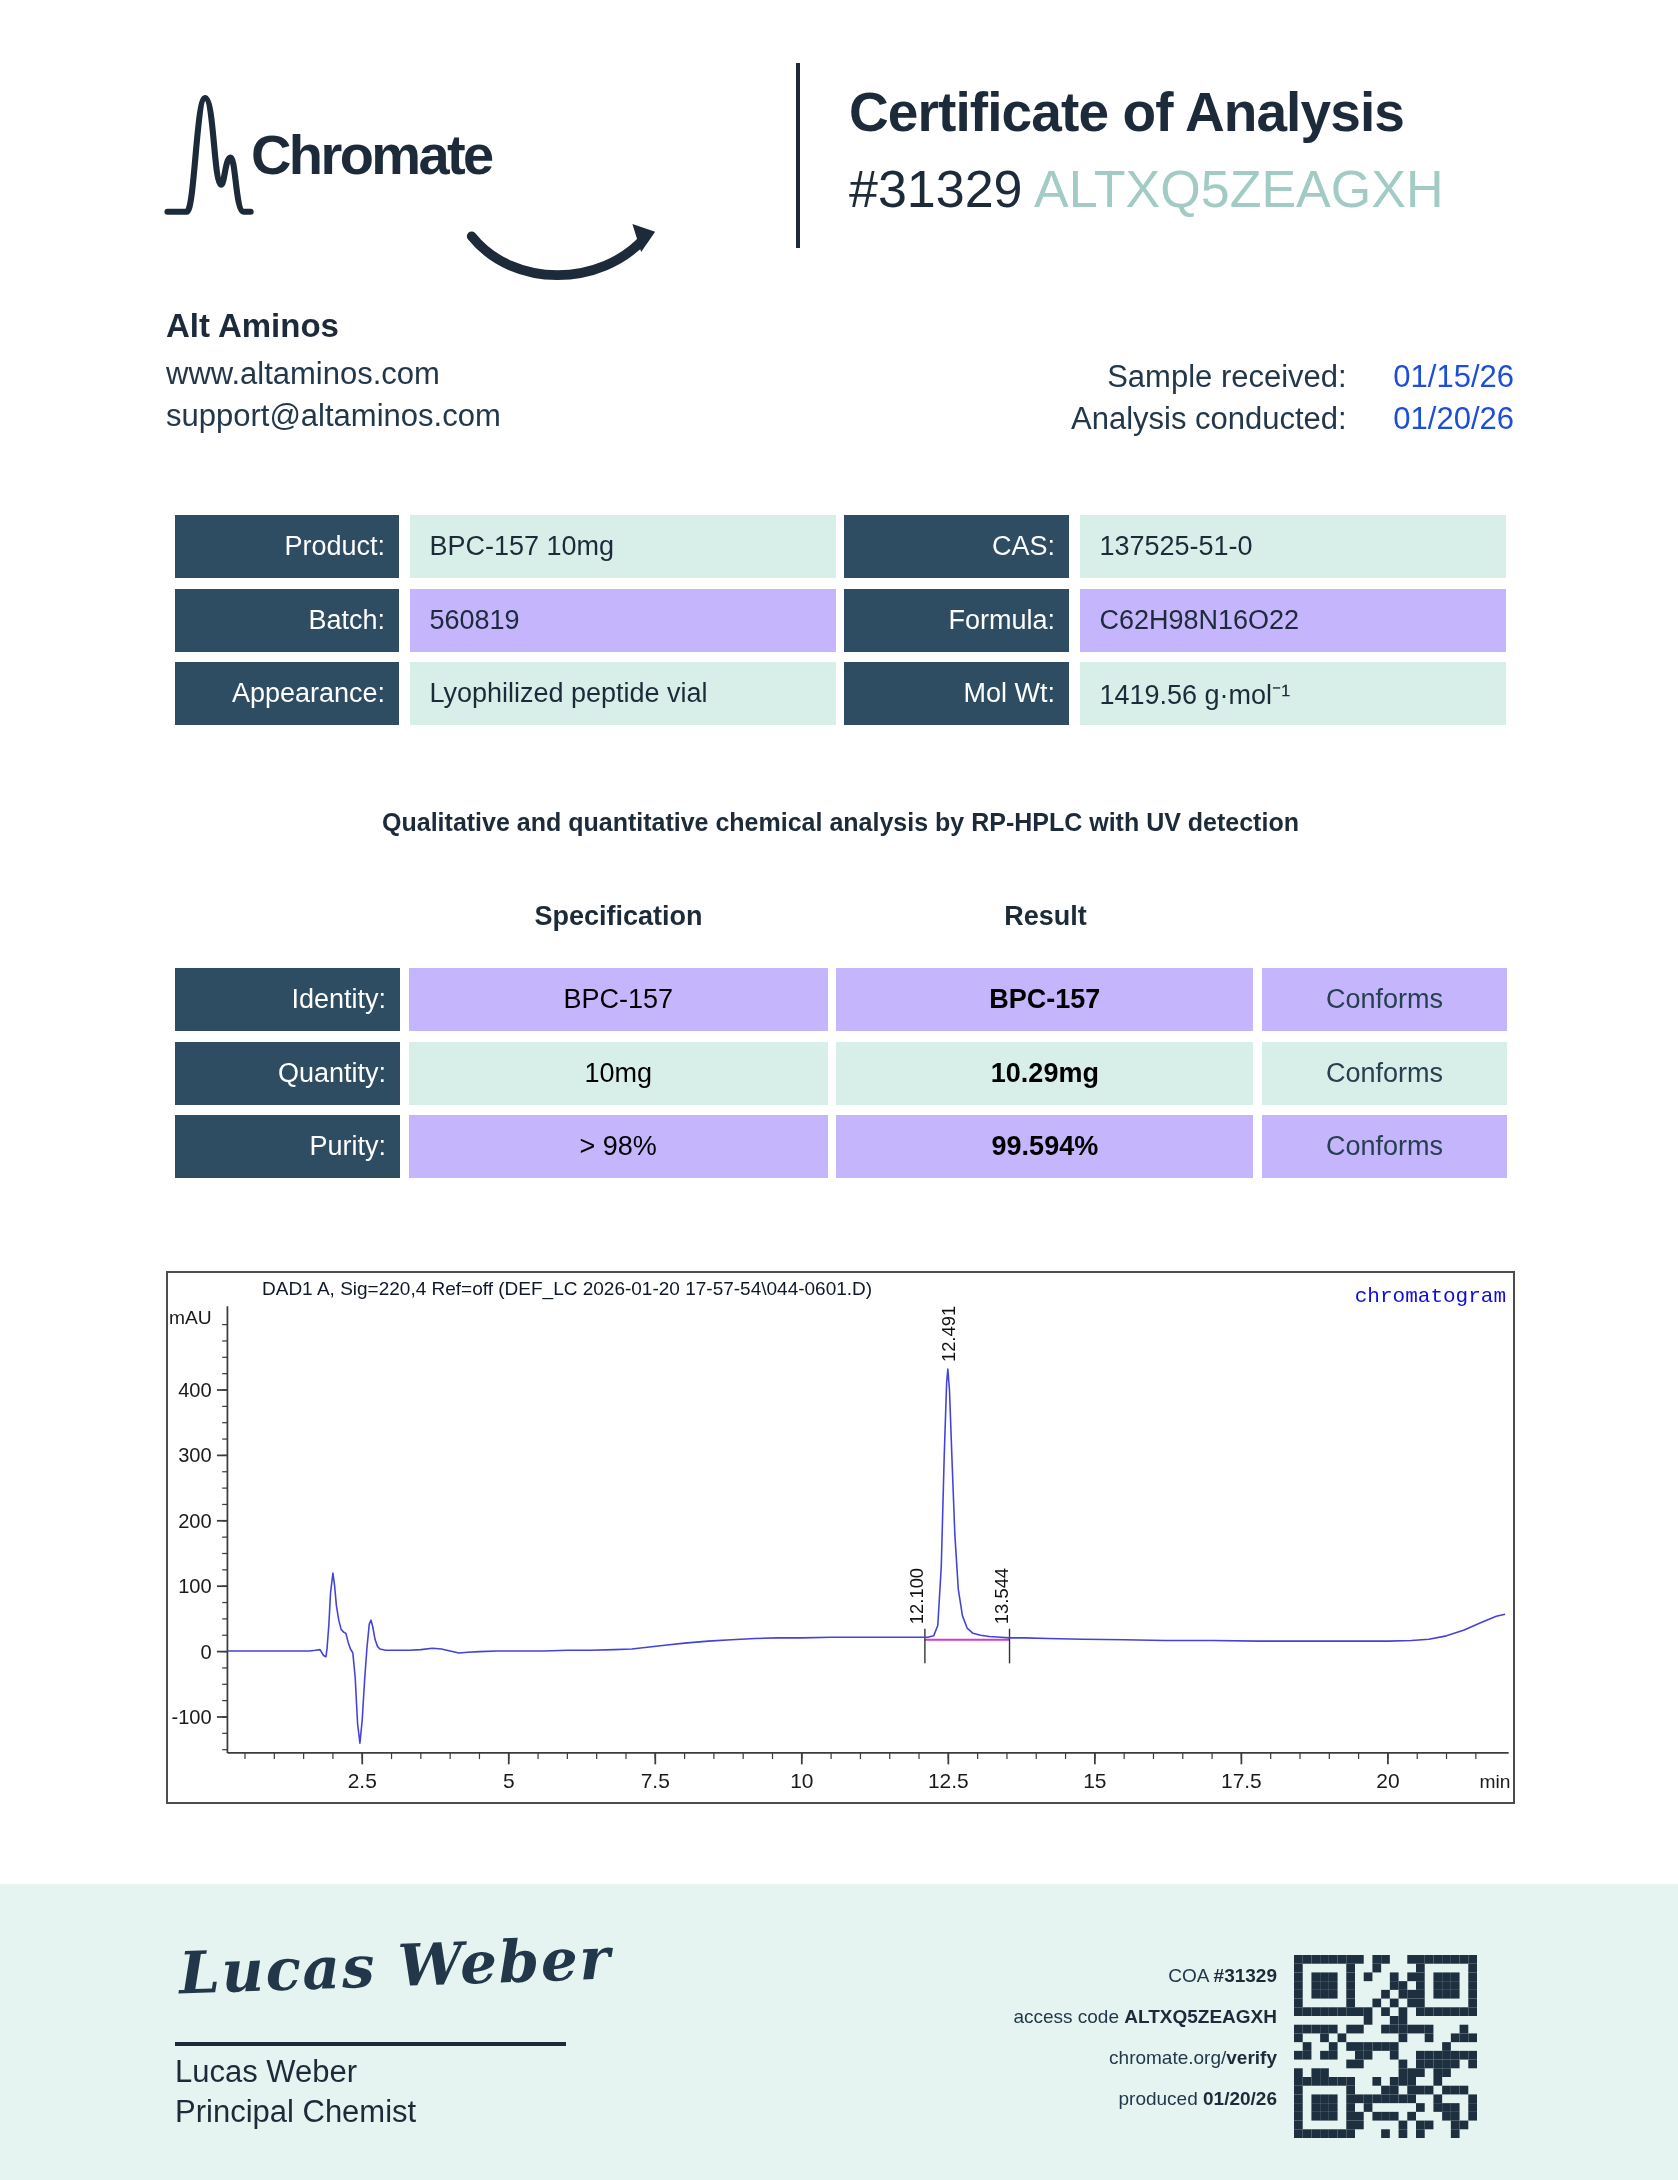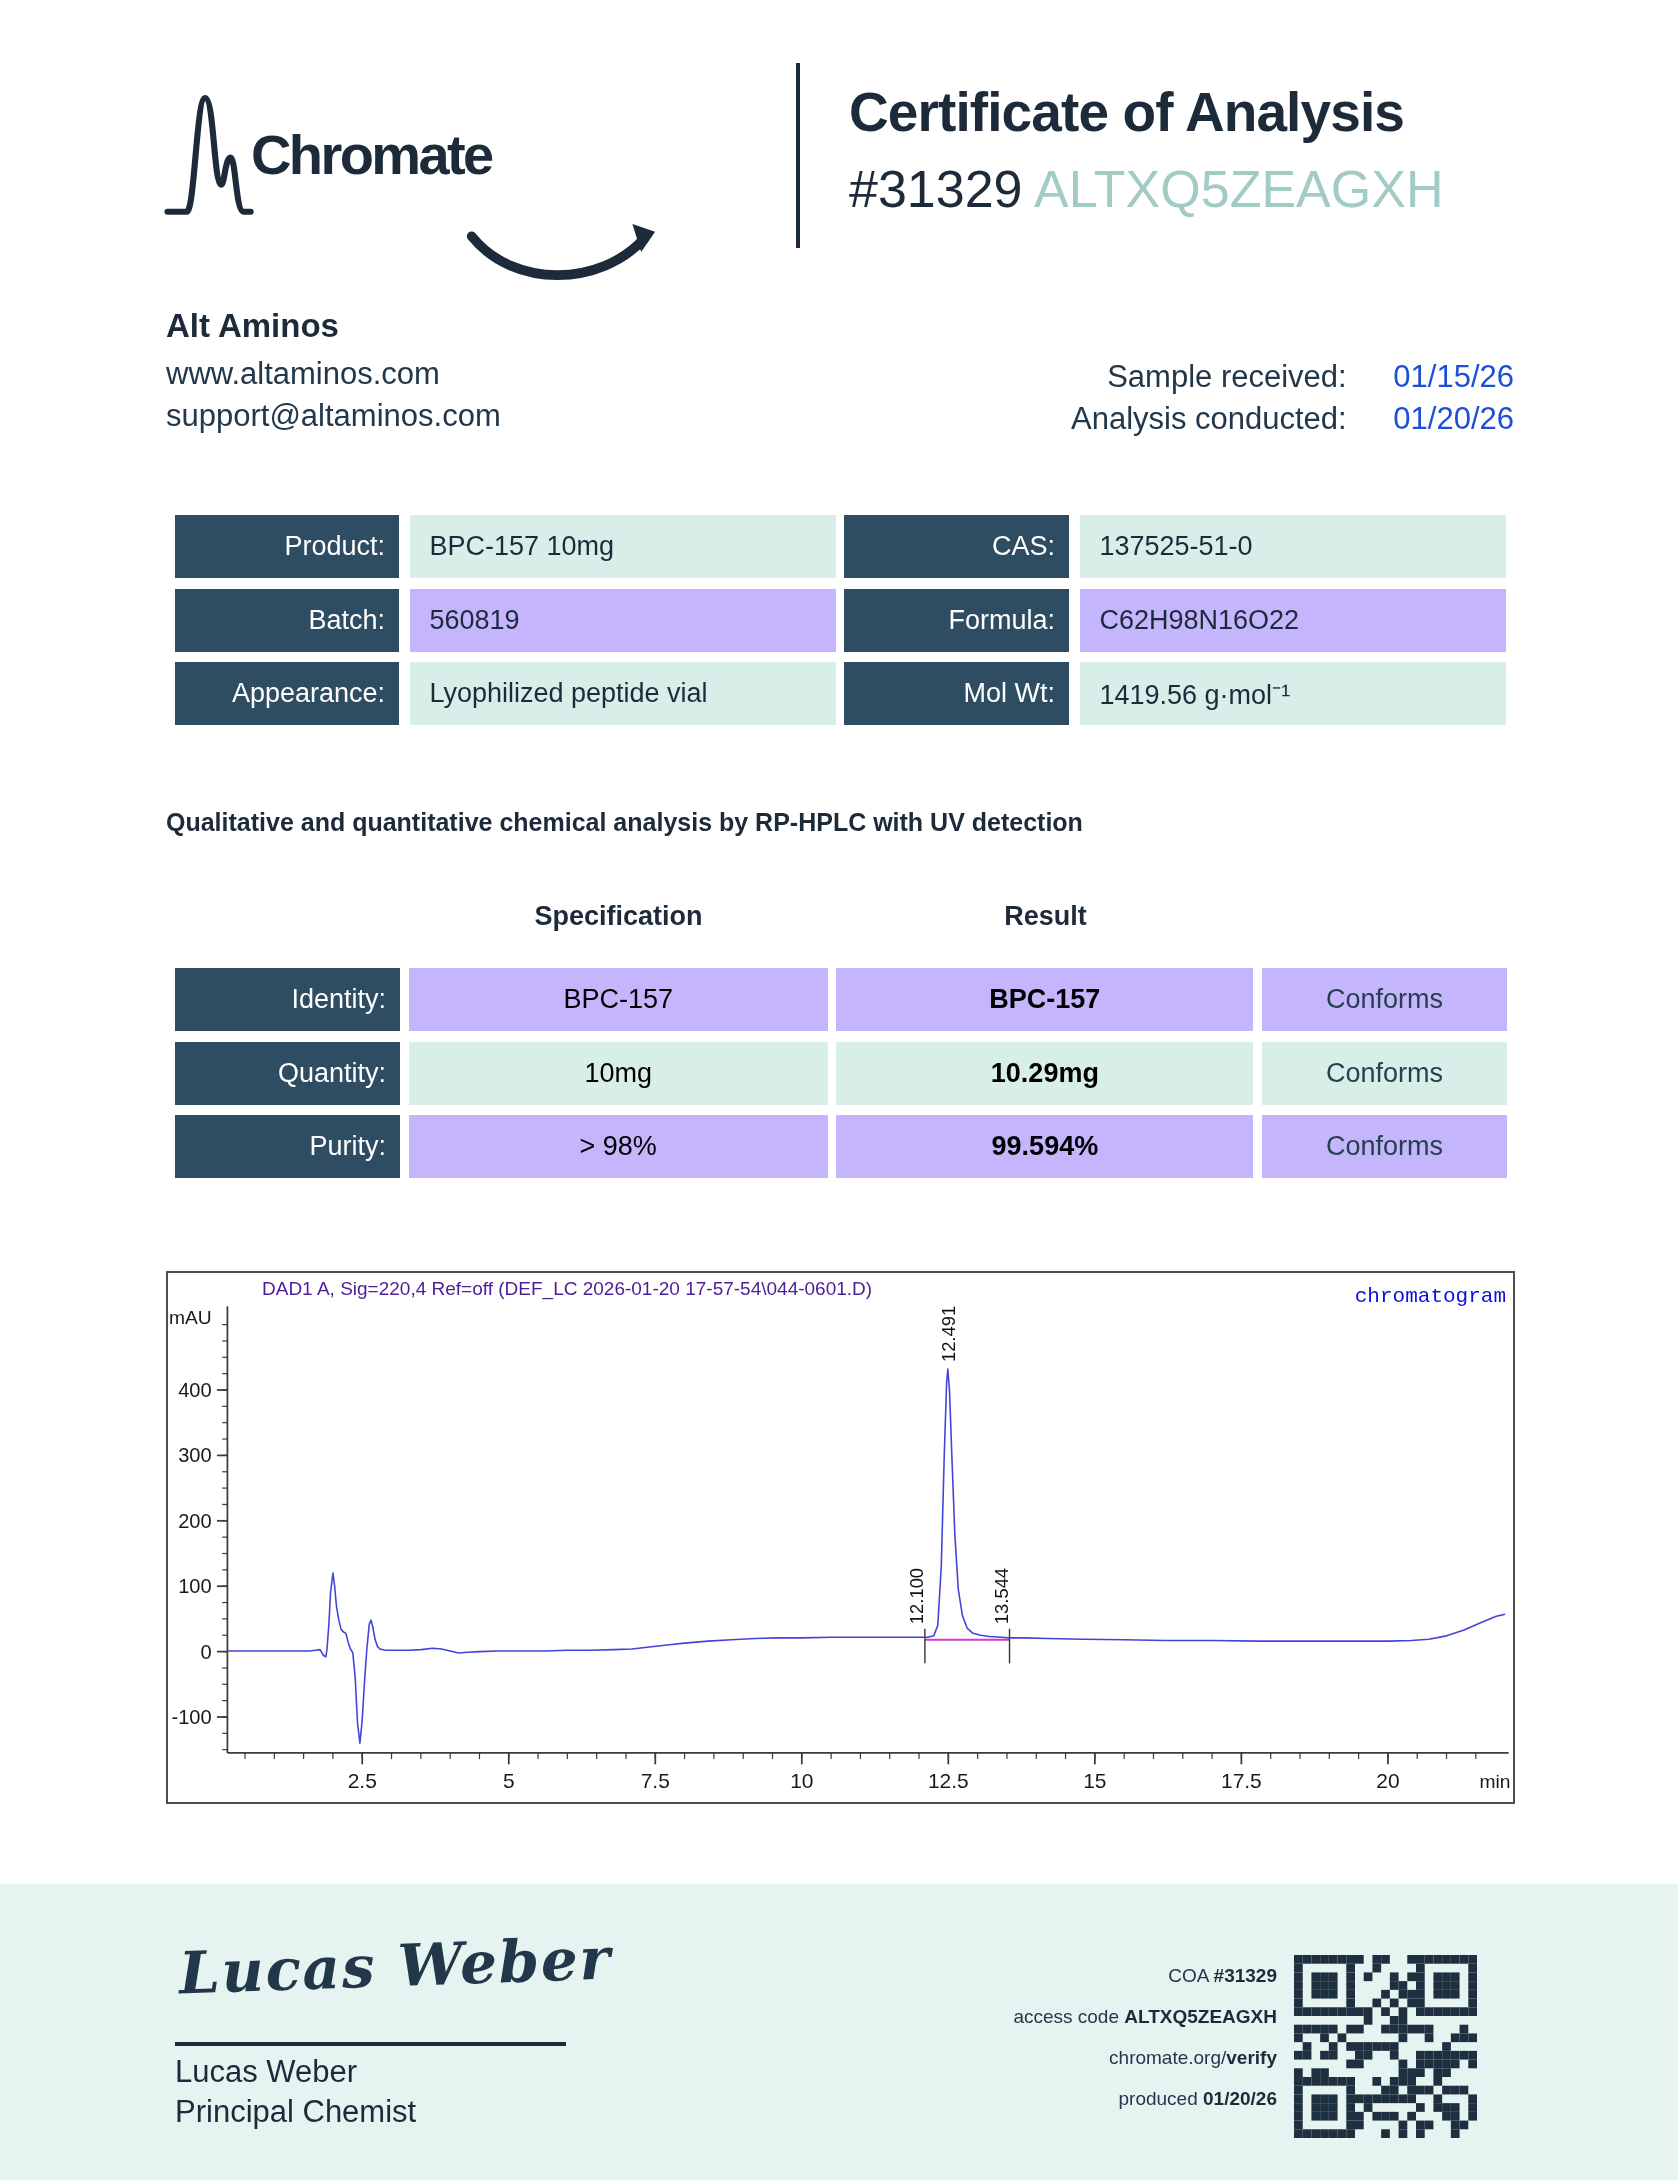--- a/index.html
+++ b/index.html
@@ -25,36 +25,36 @@
 
   
   .info-table { position:absolute; display:flex; flex-direction:column; gap:10.5px; }
   .info-row { display:flex; gap:11.4px; height:63px; }
   .cell { display:flex; align-items:center; font-size:27px; }
   .cell.lbl { background:#2e4d63; color:#ffffff; justify-content:flex-end; padding-right:14px; }
   .cell.val { color:#1c2a39; padding-left:19px; flex:1; }
   .mint-a { background:#d8efe9; }
   .mint-b { background:#c4b5fd; }
 
-  .analysis-note { position:absolute; left:166px; top:808px; width:1349px; text-align:left; font-size:25px; font-weight:600; color:#1c2a39; }
+  .analysis-note { position:absolute; left:166px; top:808px; width:1349px; text-align:center; font-size:25px; font-weight:600; color:#1c2a39; }
 
   
   .res-headers { position:absolute; left:175px; top:901px; width:1333px; height:35px; font-size:27px; font-weight:700; color:#1c2a39; }
   .res-headers .h-spec { position:absolute; left:234px; width:419px; text-align:center; }
   .res-headers .h-res { position:absolute; left:662px; width:417px; text-align:center; }
   .res-table { position:absolute; left:175px; top:968px; width:1333px; display:flex; flex-direction:column; gap:10.5px; }
   .res-row { display:flex; gap:8.7px; height:63px; }
   .res-row .lbl { width:225px; }
   .res-row .spec { width:419px; justify-content:center; padding-left:0; flex:none; }
   .res-row .resv { width:417px; justify-content:center; padding-left:0; flex:none; font-weight:700; }
   .res-row .conf { width:245px; justify-content:center; padding-left:0; flex:none; color:#27404f; }
 
   
   .chrom-box { position:absolute; left:166px; top:1271px; width:1349px; height:533px; background:#ffffff; border:2.6px solid #4d4d4d; }
-  .chrom-title { position:absolute; left:94px; top:5.2px; font-size:19px; color:#4c1d95; }
+  .chrom-title { position:absolute; left:94px; top:5.2px; font-size:19px; color:#0f172a; }
   .chrom-corner { position:absolute; right:7px; top:12px; font-size:21px; color:#0d0de0; font-family:"Liberation Mono","DejaVu Sans Mono",monospace; }
   .chrom-svg { position:absolute; left:0; top:0; width:100%; height:100%; }
 
   
   .footer-band { position:absolute; left:0; top:1884px; width:1679px; height:296px; background:#e5f4f0; }
   .signature { position:absolute; left:179px; top:1932px; font-family:"DejaVu Serif","Liberation Serif",serif; font-style:italic; font-size:58px; font-weight:700; color:#22384a; transform:rotate(-2deg); letter-spacing:1.7px; }
   .sig-line { position:absolute; left:175px; top:2042px; width:391px; height:3.5px; background:#1c2a39; }
   .sig-name { position:absolute; left:175px; top:2054px; font-size:31px; color:#1c2a39; }
   .sig-title { position:absolute; left:175px; top:2094px; font-size:31px; color:#1c2a39; }
   .verify-block { position:absolute; right:402px; top:1955px; text-align:right; font-size:19px; color:#22384a; line-height:41px; }

